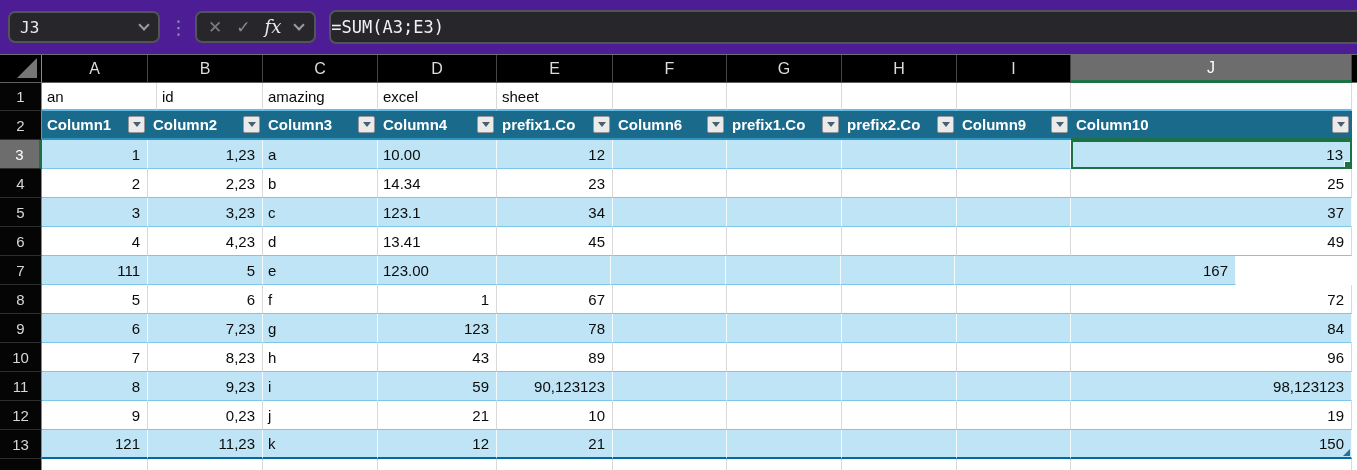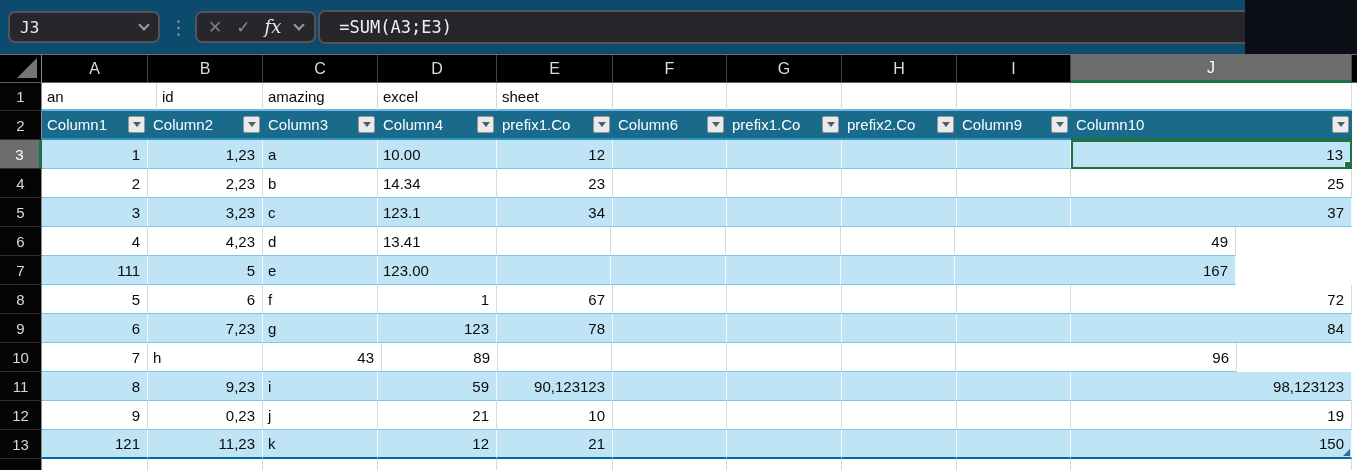--- a/index.html
+++ b/index.html
@@ -1,36 +1,36 @@
 <!DOCTYPE html>
 <html><head>
 <meta charset="utf-8">
 <style>
   * { box-sizing: border-box; margin: 0; padding: 0; }
   html, body { width: 1357px; height: 470px; overflow: hidden; background: #0c0e15;
     font-family: "Liberation Sans", sans-serif; }
 
   
-  .toolbar { position: absolute; top: 0; left: 0; width: 1245px; height: 54px;
-    background: #0c4a6e; display: flex; align-items: center; }
+  .toolbar { position: absolute; top: 0; left: 0; width: 1357px; height: 54px;
+    background: #4c1d95; display: flex; align-items: center; }
   .namebox { width: 152px; height: 32px; margin-left: 8px; background: #27272b;
     border: 2px solid #53535a; border-radius: 7px; display: flex; align-items: center;
     padding: 0 10px; color: #ececec; font-family: "DejaVu Sans Mono", monospace; font-size: 16px; }
   .namebox .chev { margin-left: auto; }
   .chev { width: 8px; height: 8px; border-right: 2px solid #9a9aa0; border-bottom: 2px solid #9a9aa0;
     transform: rotate(45deg); margin-top: -4px; flex: none; }
   .dots { color: #98989e; font-size: 19px; margin: 0 7px 0 9px; line-height: 1; }
   .fngroup { height: 32px; background: #27272b; border: 2px solid #53535a; border-radius: 7px;
     display: flex; align-items: center; padding: 0 11px; gap: 14px; }
   .icon-x { color: #7c7c82; font-size: 17px; line-height: 1; }
   .icon-check { color: #8a8a90; font-size: 17px; line-height: 1; }
   .fx { color: #eaeaea; font-family: "DejaVu Serif", serif; font-style: italic; font-size: 18px; line-height: 1; text-align: right; }
-  .formulabox { flex: 1; height: 34px; margin-left: 2px; background: #27272b;
+  .formulabox { flex: 1; height: 34px; margin-left: 13px; background: #27272b;
     border: 2px solid #53535a; border-right: none; border-radius: 7px 0 0 7px;
-    display: flex; align-items: center; padding-left: 19px; color: #f0f0f0;
+    display: flex; align-items: center; padding-left: 0; color: #f0f0f0;
     font-family: "DejaVu Sans Mono", monospace; font-size: 17px; }
 
   
   #sheet { position: absolute; top: 54px; left: 0; width: 1357px; }
   .r { display: flex; height: 29px; }
   .r.hdr { border-top: 1px solid #6e6e72; }
   .r.row1 { height: 28px; }
   .r.row14 { height: 12px; overflow: hidden; }
   .rh, .ch, .c, .th, .fillh, .fillc, .corner { height: 100%; flex: none; display: flex; align-items: center; }
 
@@ -55,21 +55,21 @@
 
   .c { background: #fff; color: #0b0b0b; font-size: 15px;
     border-right: 1px solid #d9d9d9; border-bottom: 1px solid #7cc6e8; overflow: hidden; white-space: nowrap; }
   .band .c { background: #bfe4f5; border-right-color: rgba(255,255,255,0.8); }
   .row1 .c { border-bottom: 2px solid #62bbe4; }
   .last .c { border-bottom: 2px solid #0369a1; }
   .row14 .c { border-bottom: none; }
   .al { justify-content: flex-start; padding-left: 5px; }
   .ar { justify-content: flex-end; padding-right: 7px; }
 
-  .th { background: #1a6a8c; color: #fff; font-weight: 400; font-size: 15px;
+  .th { background: #1a6a8c; color: #fff; font-weight: 700; font-size: 15px;
     border-bottom: 2px solid #2f95c0; overflow: hidden; }
   .th .lbl { margin-left: 5px; flex: 1; overflow: hidden; white-space: nowrap; }
   .th .fbtn { width: 17px; height: 17px; flex: none; margin-right: 3px; background: #ebebeb;
     border: 1px solid #97979b; border-radius: 2px; display: flex; align-items: center; justify-content: center; }
   .th .ftri { width: 0; height: 0; border-left: 4px solid transparent; border-right: 4px solid transparent;
     border-top: 5px solid #4a5f6d; }
   .th-sel { border-bottom-color: #1d7245; }
 
   .sel { border: 2px solid #1d7245 !important; position: relative; z-index: 2; }
   .sel::after { content: ""; position: absolute; right: -2px; bottom: -2px; width: 7px; height: 7px;
@@ -234,20 +234,21 @@
       <div class="c w8 ar"></div>
       <div class="c w9 ar">37</div>
       <div class="fillc"></div>
     </div>
     <div class="r drow">
       <div class="rh">6</div>
       <div class="c w0 ar">4</div>
       <div class="c w1 ar">4,23</div>
       <div class="c w2 al">d</div>
       <div class="c w3 al">13.41</div>
+      <div class="c w4 ar">45</div>
       <div class="c w5 ar"></div>
       <div class="c w6 ar"></div>
       <div class="c w7 ar"></div>
       <div class="c w8 ar"></div>
       <div class="c w9 ar">49</div>
       <div class="fillc"></div>
     </div>
     <div class="r drow band">
       <div class="rh">7</div>
       <div class="c w0 ar">111</div>
@@ -285,20 +286,21 @@
       <div class="c w5 ar"></div>
       <div class="c w6 ar"></div>
       <div class="c w7 ar"></div>
       <div class="c w8 ar"></div>
       <div class="c w9 ar">84</div>
       <div class="fillc"></div>
     </div>
     <div class="r drow">
       <div class="rh">10</div>
       <div class="c w0 ar">7</div>
+      <div class="c w1 ar">8,23</div>
       <div class="c w2 al">h</div>
       <div class="c w3 ar">43</div>
       <div class="c w4 ar">89</div>
       <div class="c w5 ar"></div>
       <div class="c w6 ar"></div>
       <div class="c w7 ar"></div>
       <div class="c w8 ar"></div>
       <div class="c w9 ar">96</div>
       <div class="fillc"></div>
     </div>

